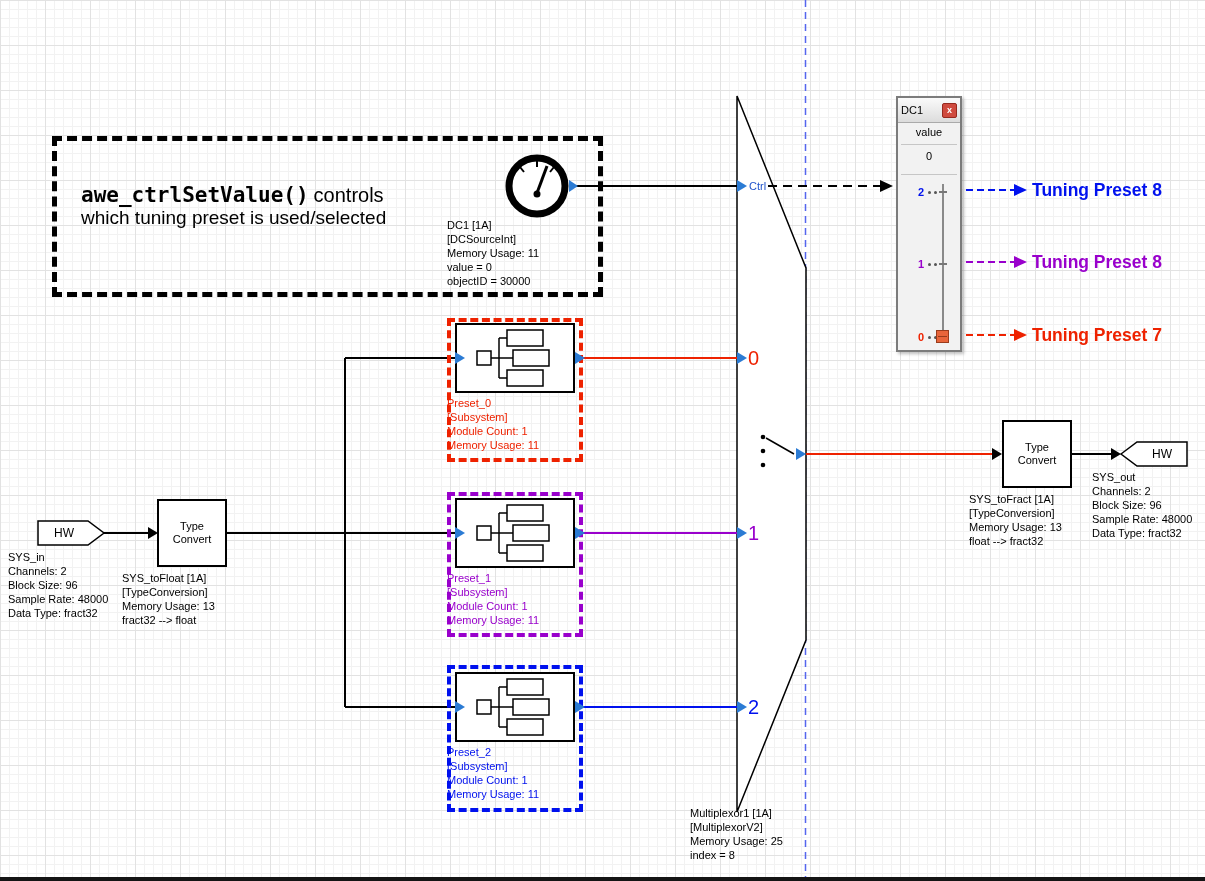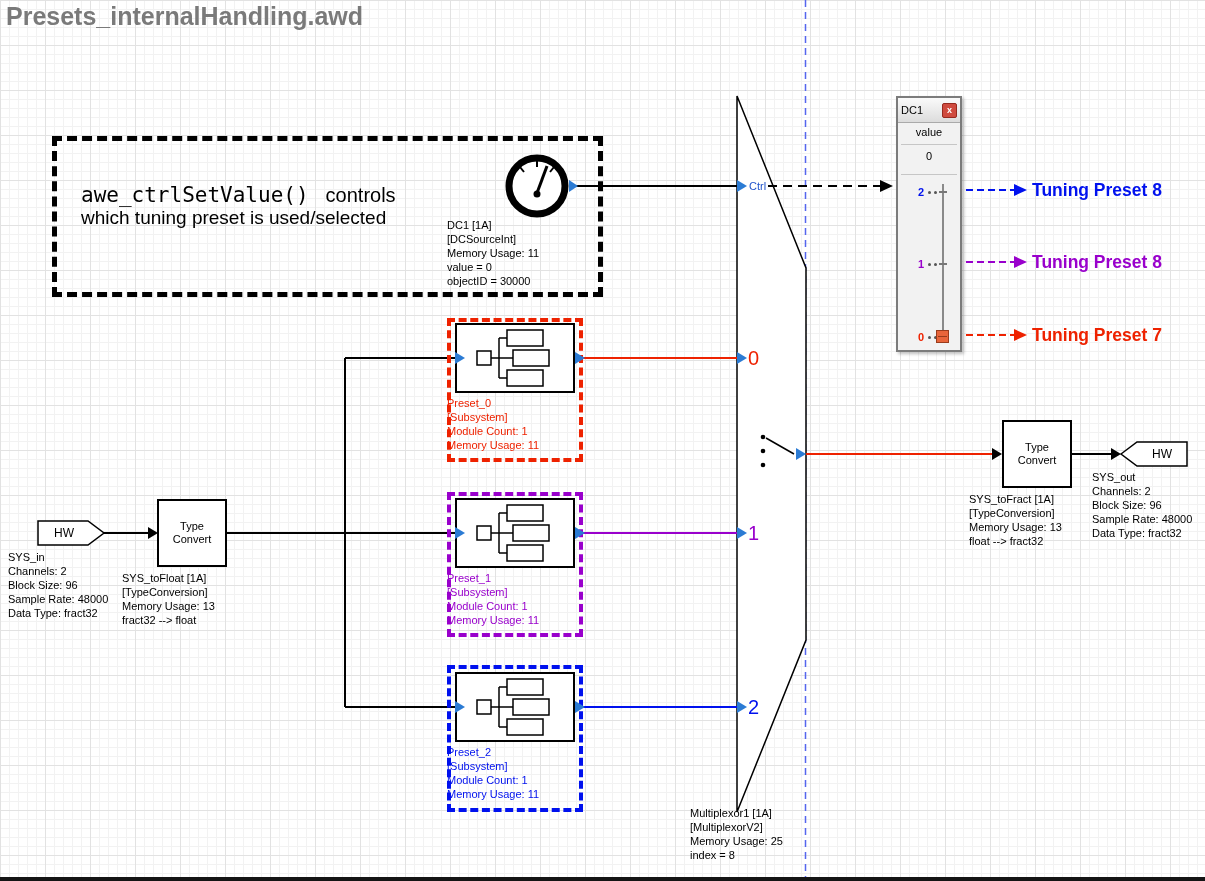--- a/index.html
+++ b/index.html
@@ -42,22 +42,22 @@
   
   .c0{color:var(--c-preset0)}
   .c1{color:var(--c-preset1)}
   .c2{color:var(--c-preset2)}
 
   .title{position:absolute;left:6px;top:2px;font-size:25px;font-weight:bold;color:var(--c-gray)}
 
   .note-box{position:absolute;left:52px;top:136px;width:551px;height:161px;border:5px dashed #000;
     padding:42px 0 0 24px}
   .note-line1{font-size:20px;white-space:nowrap}
-  .note-line1 .code{font-family:"DejaVu Sans Mono","Liberation Mono",monospace;font-weight:normal;font-size:21px}
-  .note-line1 .rest{margin-left:17px}
+  .note-line1 .code{font-family:"DejaVu Sans Mono","Liberation Mono",monospace;font-weight:bold;font-size:21px}
+  .note-line1 .rest{margin-left:5px}
   .note-line2{font-size:19px;}
 
   .info{position:absolute;font-size:11px;line-height:14px;text-align:left}
 
   .module-box{position:absolute;width:120px;height:70px;background:#fff;border:2px solid #000}
   .tc{width:70px;height:68px;display:flex;align-items:center;justify-content:center;
       text-align:center;font-size:11px;line-height:13px}
   .tc span{width:46px;display:inline-block}
 
   .preset-frame{position:absolute;left:447px;width:136px;border:4px dashed}
@@ -130,21 +130,20 @@
     <path class="wire" d="M345,358 H455"></path>
     <path class="wire" d="M345,707 H455"></path>
     <path class="wire" d="M570,186 H737"></path>
     <path class="wire r" d="M575,358 H737"></path>
     <path class="wire p" d="M575,533 H737"></path>
     <path class="wire b" d="M575,707 H737"></path>
     <path class="wire r" d="M806,454 H993"></path>
     <path class="wire" d="M1072,454 H1112"></path>
   </svg>
 
-  <div class="title">Presets_internalHandling.awd</div>
 
   <div class="note-box">
     <div class="note-line1">
       <span class="code">awe_ctrlSetValue()</span><span class="rest">controls</span>
     </div>
     <div class="note-line2">which tuning preset is used/selected</div>
   </div>
 
   <div class="info" style="left:447px;top:218px;width:180px">
     <div>DC1 [1A]</div>

